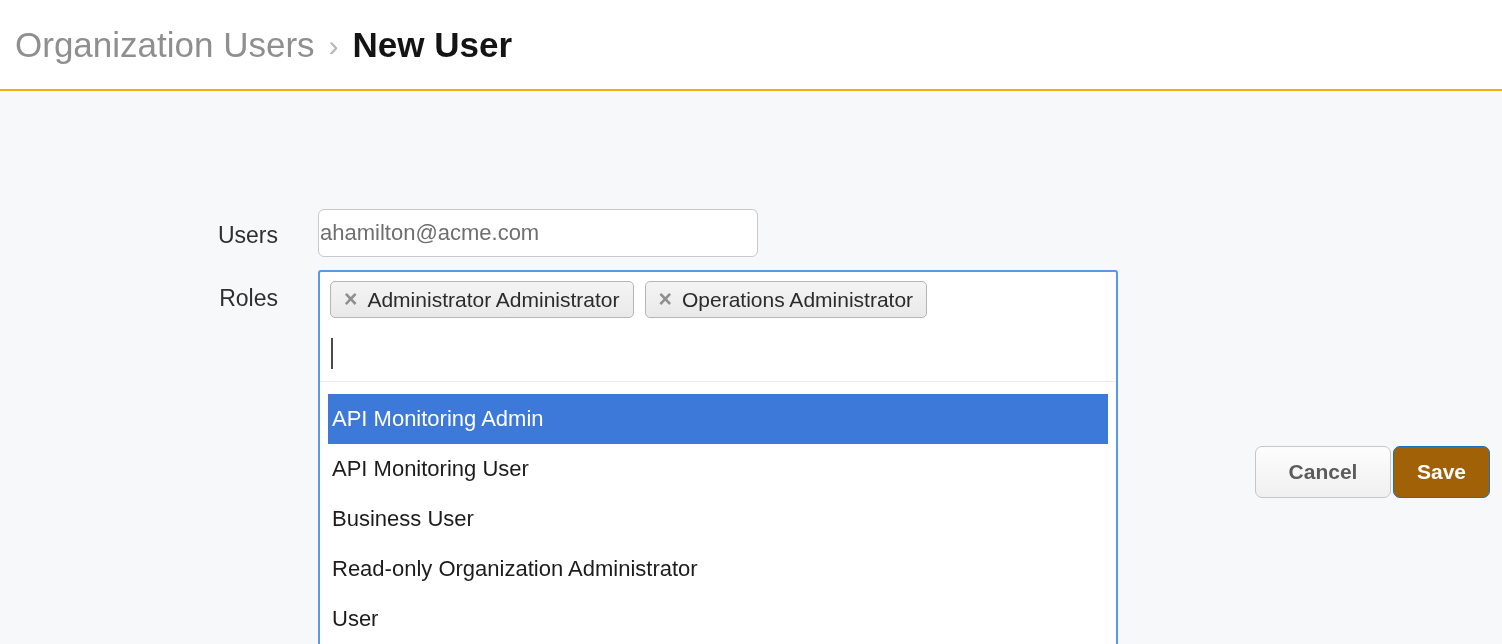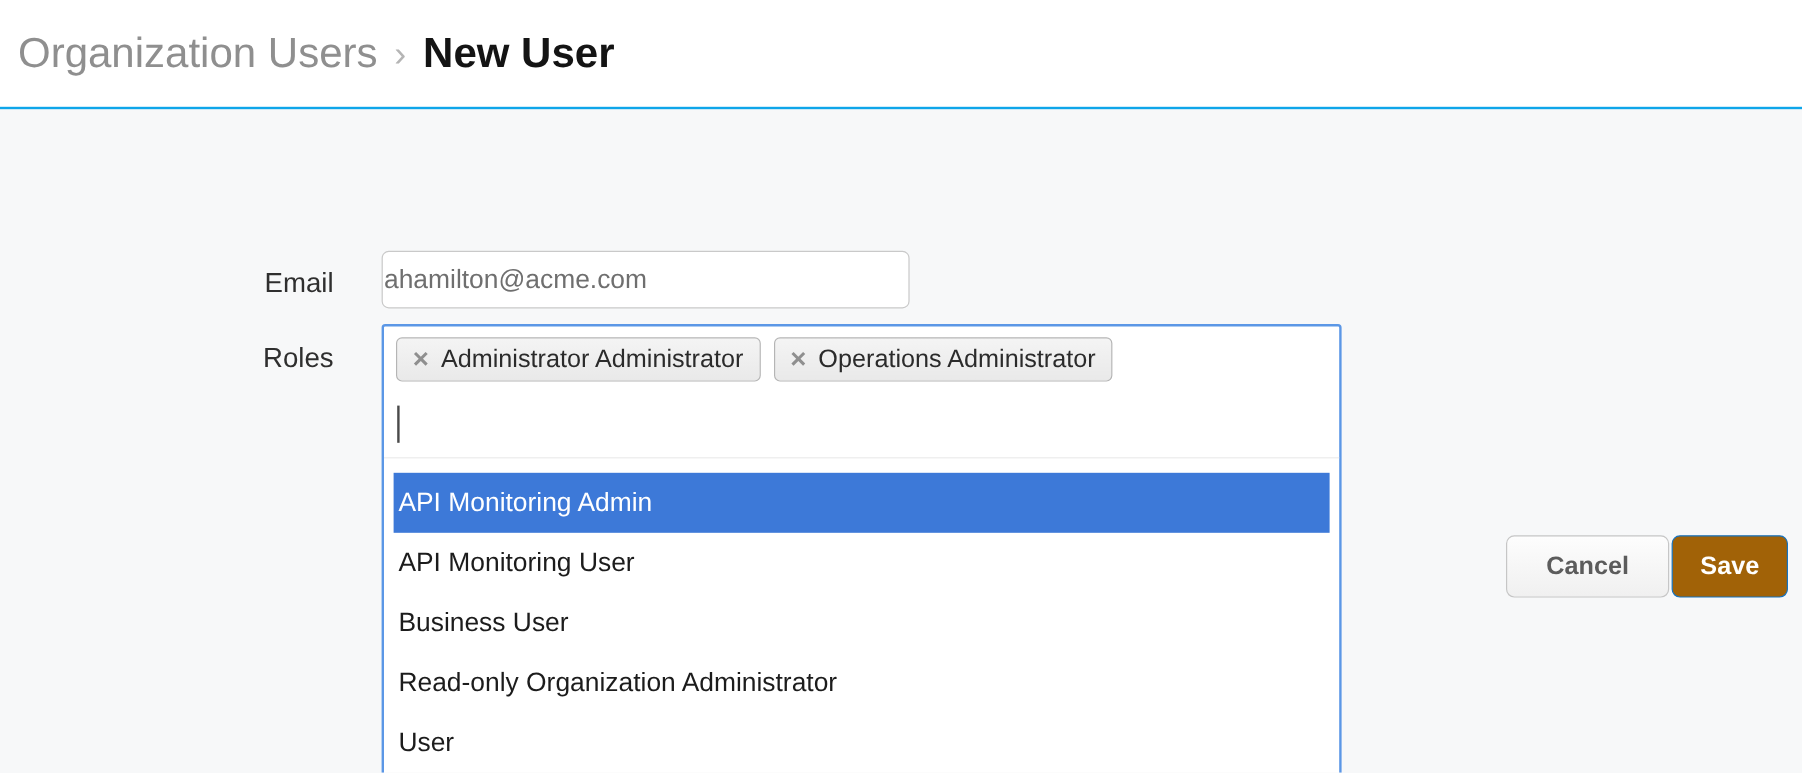--- a/index.html
+++ b/index.html
@@ -4,21 +4,21 @@
 <style>
   * { margin: 0; padding: 0; box-sizing: border-box; }
   html, body { width: 1502px; height: 644px; }
   body { font-family: "Liberation Sans", sans-serif; background: #f7f8f9; }
 
   #stage { position: relative; width: 1502px; height: 644px; overflow: hidden; background: #f7f8f9; }
 
   
   .header {
     position: absolute; top: 0; left: 0; width: 100%; height: 91px;
-    background: #ffffff; border-bottom: 2px solid #0ea5e9;
+    background: #ffffff; border-bottom: 2px solid #eab308;
     display: flex; align-items: center; padding-left: 15px;
   }
   .breadcrumb-parent { font-size: 35px; color: #8f8f8f; }
   .breadcrumb-sep { font-size: 30px; color: #b5b5b5; padding: 0 14px; margin-top: 2px; }
   .page-title { font-size: 35px; font-weight: 700; color: #141414; }
 
   
   .field-label {
     position: absolute; left: 120px; width: 158px; text-align: right;
     font-size: 23px; color: #2f2f2f;
@@ -84,21 +84,21 @@
 <body>
 
 <div id="stage">
 
   <div class="header">
     <span class="breadcrumb-parent">Organization Users</span>
     <span class="breadcrumb-sep">›</span>
     <span class="page-title">New User</span>
   </div>
 
-  <div class="field-label label-email">Email</div>
+  <div class="field-label label-email">Users</div>
   <input class="email-input" type="text" value="ahamilton@acme.com" style="">
 
   <div class="field-label label-roles">Roles</div>
 
   <div class="roles-widget">
     <div class="tags-row">
       <span class="tag">
         <span class="remove-x">×</span>
         <span>Administrator Administrator</span>
       </span>

